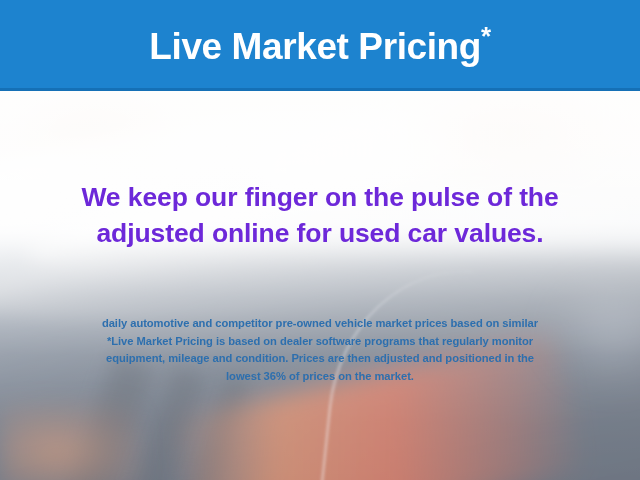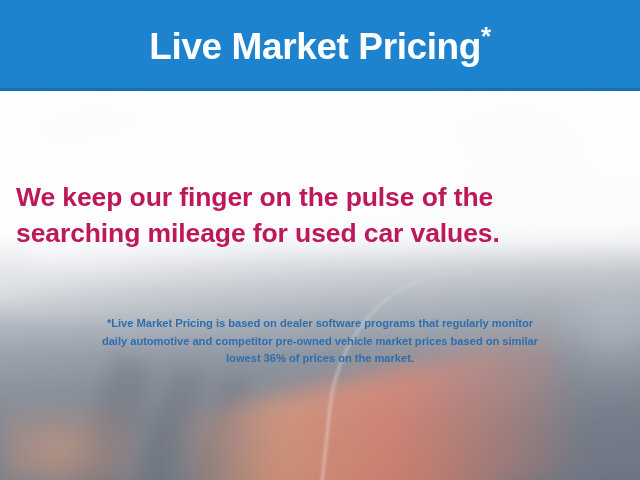--- a/index.html
+++ b/index.html
@@ -210,21 +210,22 @@
     height: 389px;
     z-index: 4;
     box-sizing: border-box;
   }
 
   .headline {
     position: absolute;
     left: 0;
     top: 88px;
     width: 100%;
-    color: #be185d;
+    text-align: center;
+    color: #6d28d9;
     font-size: 26.5px;
     font-weight: bold;
     line-height: 36px;
     letter-spacing: -0.1px;
     padding: 0 16px;
     box-sizing: border-box;
   }
   .headline .hl-line { display: block; white-space: nowrap; }
 
   .disclaimer {
@@ -269,23 +270,24 @@
 
   <div class="banner">
     <h1 class="banner-title"><span>Live Market Pricing</span><span class="star">*</span></h1>
   </div>
   <div class="banner-edge"></div>
 
   <div class="content">
 
     <div class="headline">
       <span class="hl-line">We keep our finger on the pulse of the</span>
-      <span class="hl-line">searching mileage for used car values.</span>
+      <span class="hl-line">adjusted online for used car values.</span>
     </div>
 
     <div class="disclaimer">
+      <span class="dc-line">daily automotive and competitor pre-owned vehicle market prices based on similar</span>
       <span class="dc-line">*Live Market Pricing is based on dealer software programs that regularly monitor</span>
-      <span class="dc-line">daily automotive and competitor pre-owned vehicle market prices based on similar</span>
+      <span class="dc-line">equipment, mileage and condition. Prices are then adjusted and positioned in the</span>
       <span class="dc-line">lowest 36% of prices on the market.</span>
     </div>
 
   </div>
 </div>
 
 </body></html>

